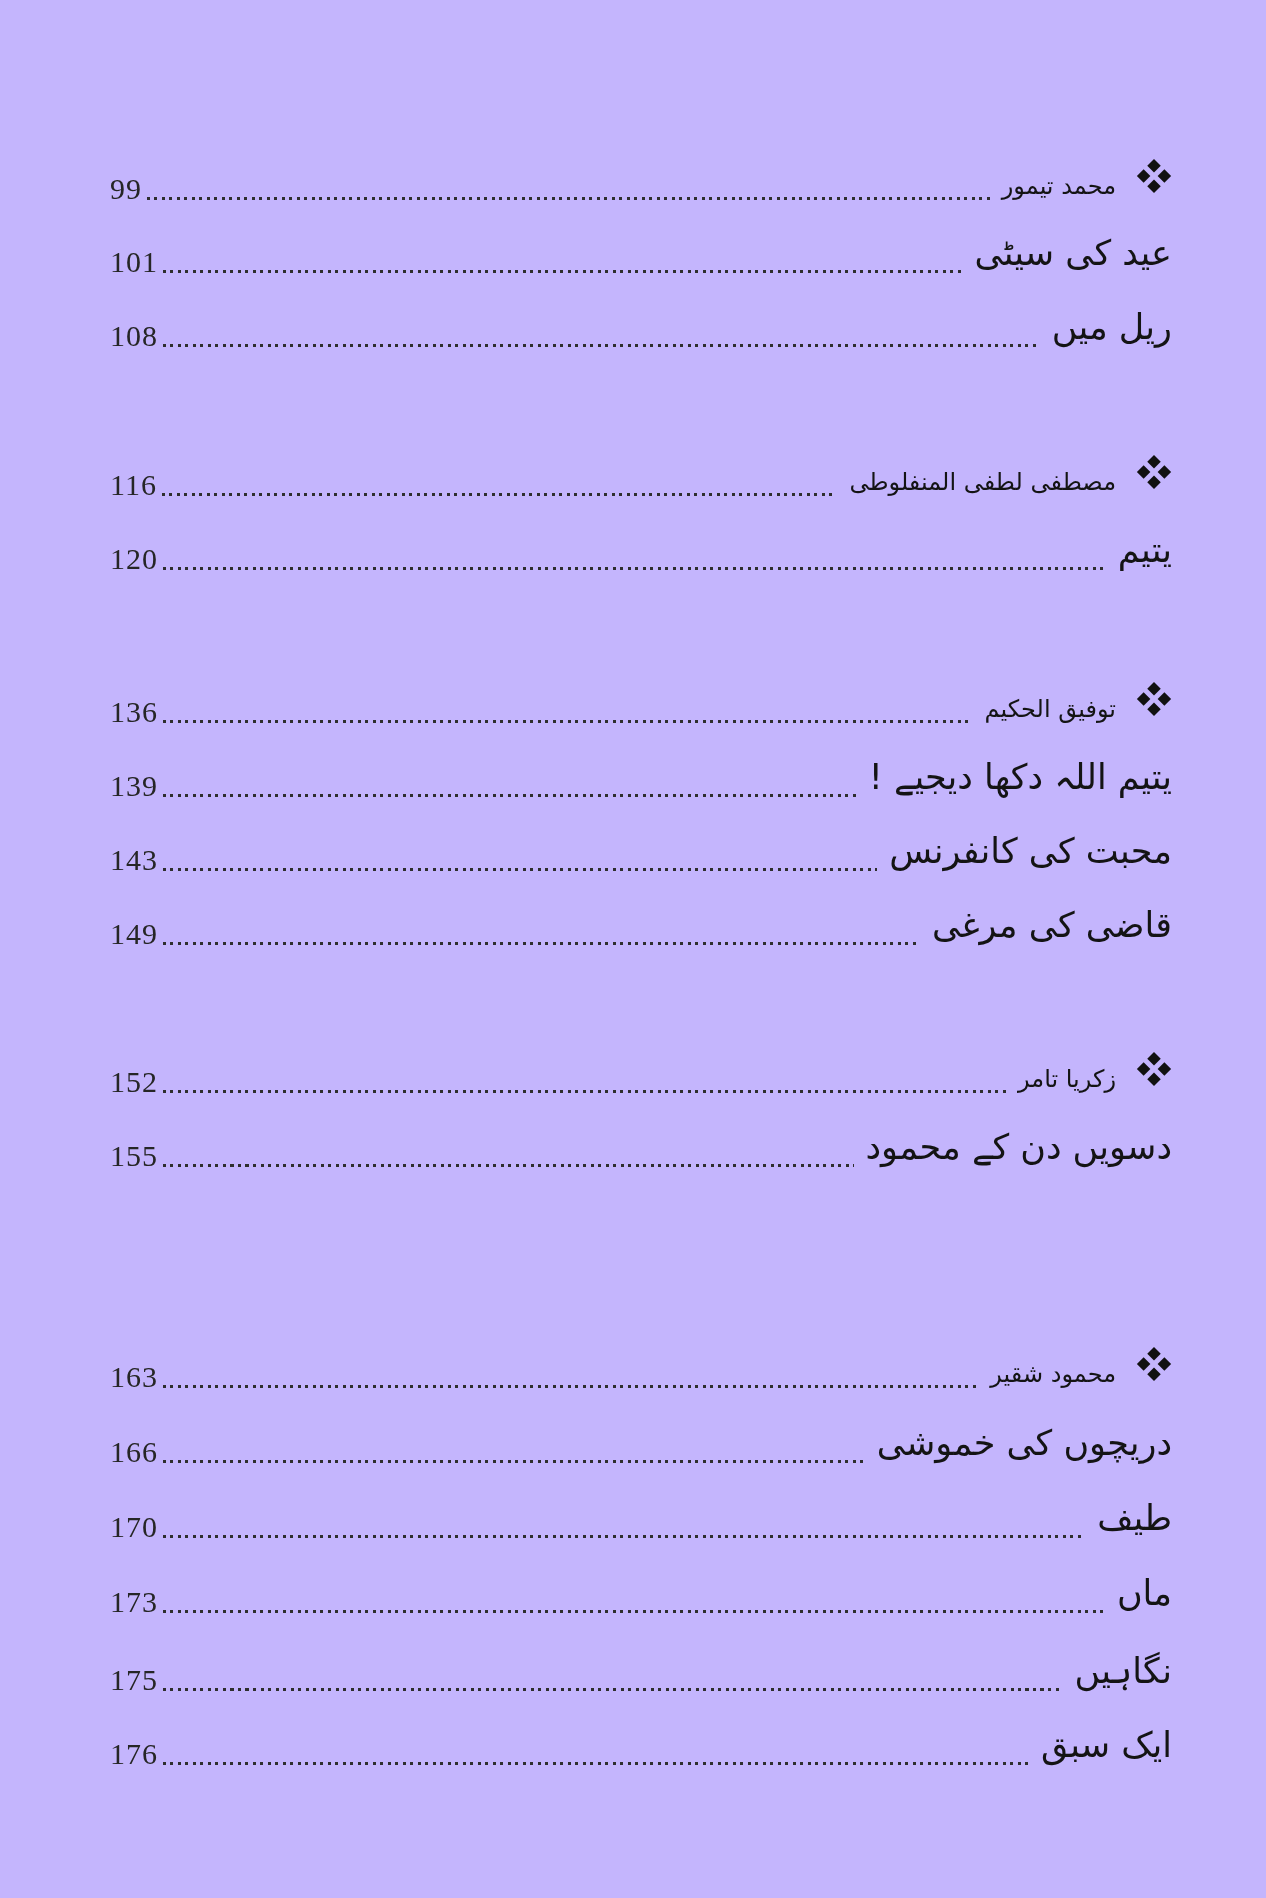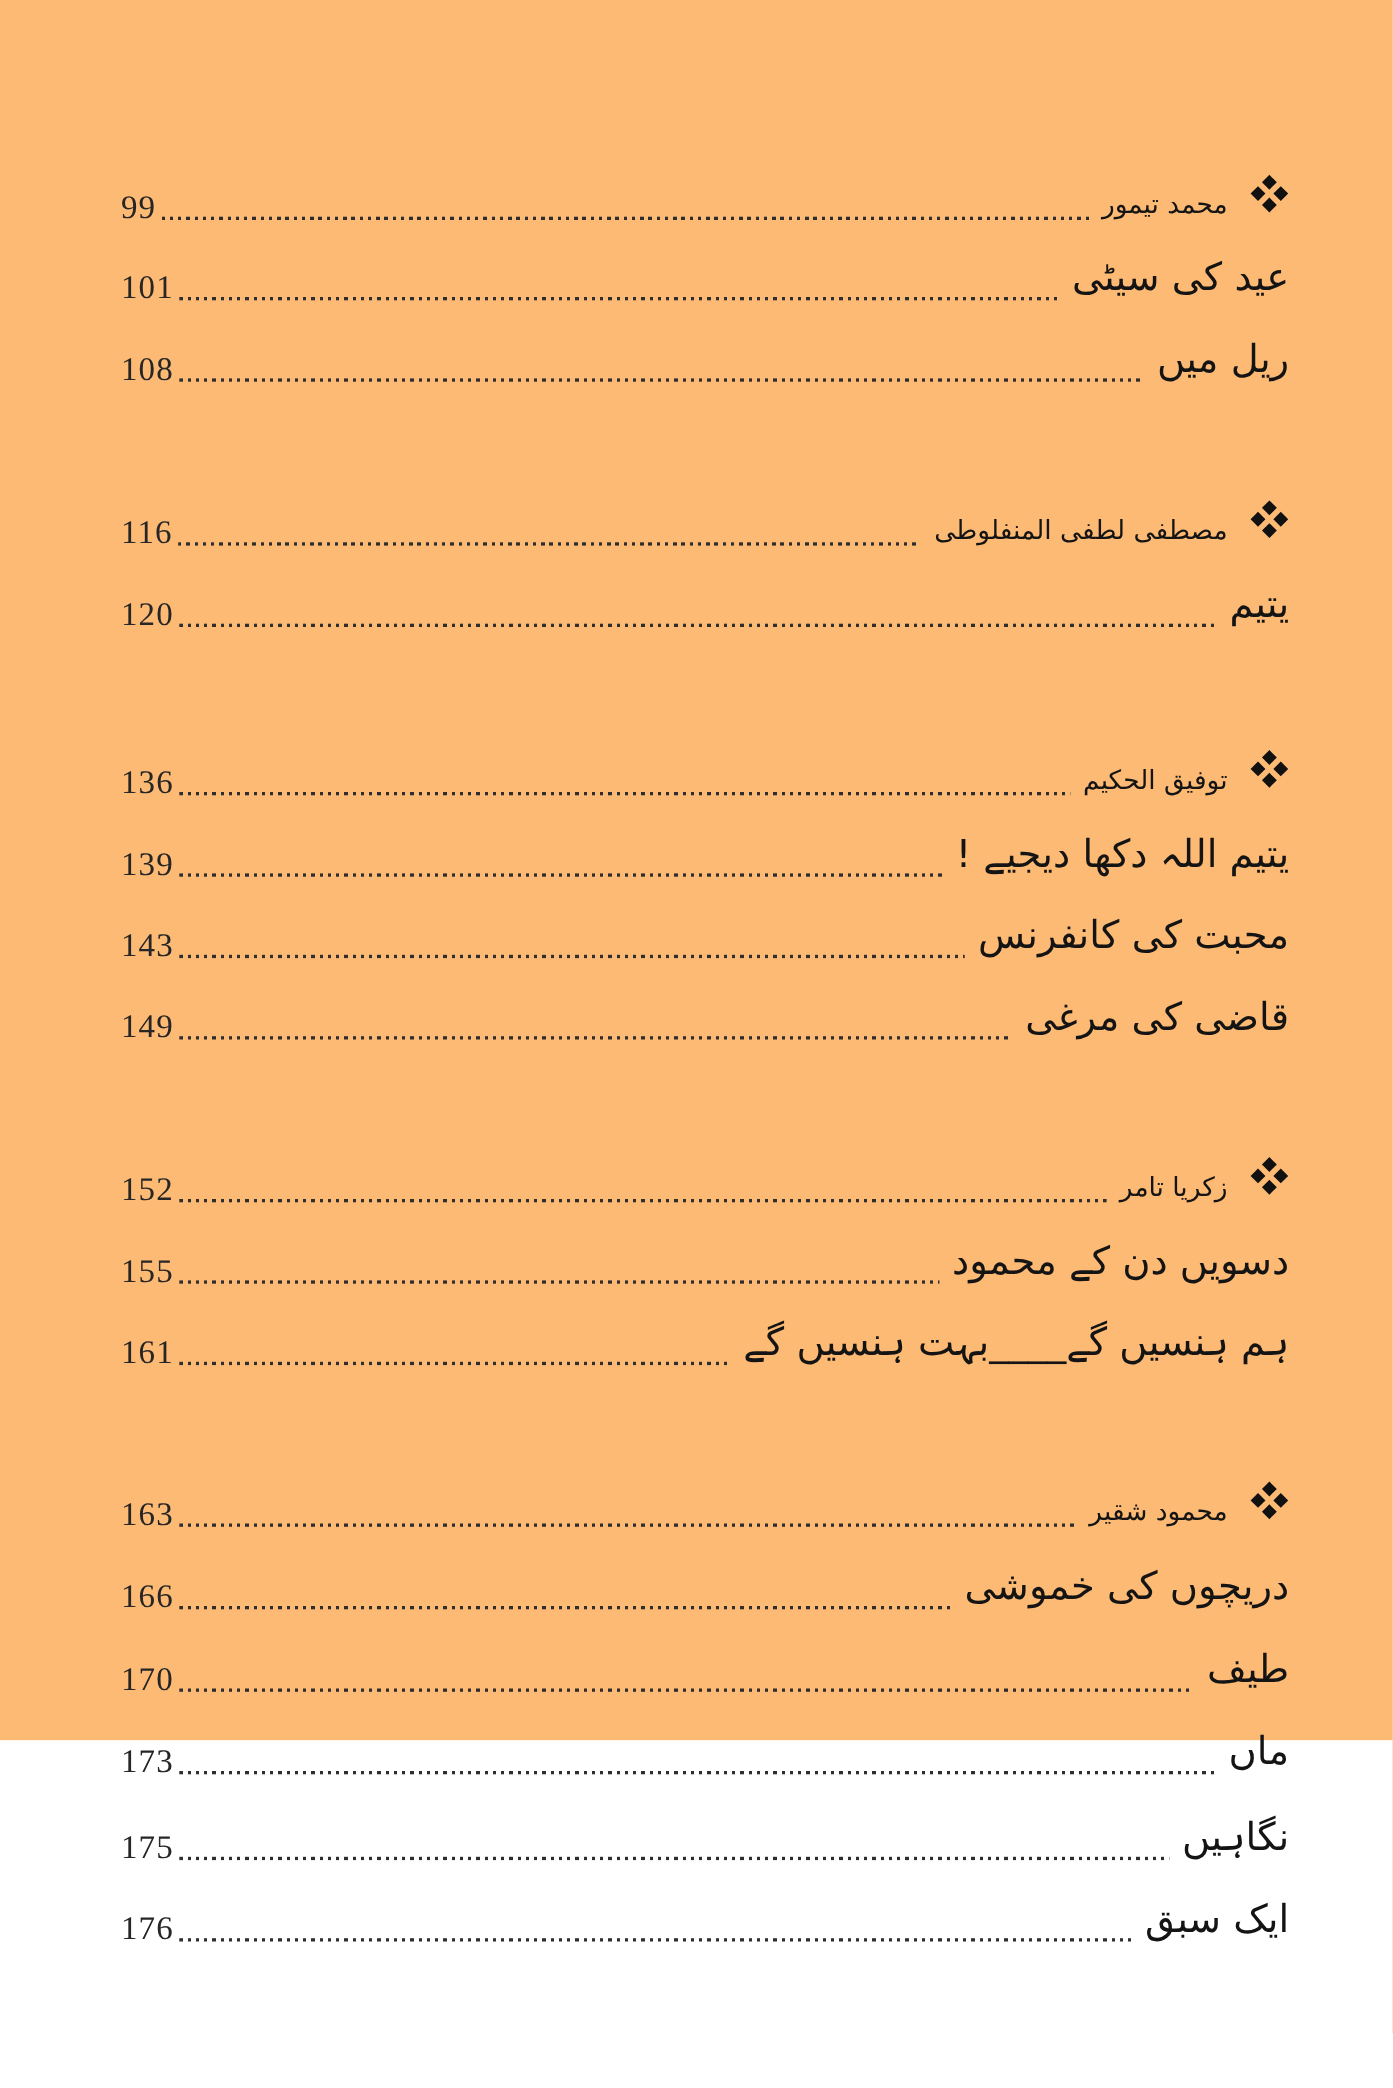--- a/index.html
+++ b/index.html
@@ -4,22 +4,22 @@
 <style>
   html, body { margin: 0; padding: 0; }
   body {
     width: 1266px; height: 1898px;
     background: #ffffff;
     font-family: "DejaVu Sans", sans-serif;
     overflow: hidden;
   }
   .page {
     position: relative;
-    width: 1266px; height: 1582px;
-    background: #fdba74;
+    width: 1266px; height: 1898px;
+    background: #c4b5fd;
     text-align: right;
   }
   .row {
     position: absolute;
     left: 110px; right: 94px;
     height: 70px;
     display: flex;
     align-items: flex-end;
   }
   .num {
@@ -149,25 +149,20 @@
           <path d="M20 24 L27.5 31.5 L20 39 L12.5 31.5 Z"></path>
           <path d="M8.5 12.5 L16 20 L8.5 27.5 L1 20 Z"></path>
         </svg>
       </span>
   </div>
   <div class="row" style="top:1097px">
     <span class="num">155</span>
     <span class="leader"></span>
     <span class="title" dir="rtl">دسویں دن کے محمود</span>
   </div>
-  <div class="row" style="top:1171px">
-    <span class="num">161</span>
-    <span class="leader"></span>
-    <span class="title" dir="rtl">ہم ہنسیں گے____بہت ہنسیں گے</span>
-  </div>
 
   <div class="row header" style="top:1318px">
     <span class="num">163</span>
     <span class="leader"></span>
     <span class="title" dir="rtl">محمود شقیر</span>
     <span class="marker">
         <svg viewBox="0 0 40 40" aria-hidden="true">
           <path d="M20 1 L27.5 8.5 L20 16 L12.5 8.5 Z"></path>
           <path d="M31.5 12.5 L39 20 L31.5 27.5 L24 20 Z"></path>
           <path d="M20 24 L27.5 31.5 L20 39 L12.5 31.5 Z"></path>

